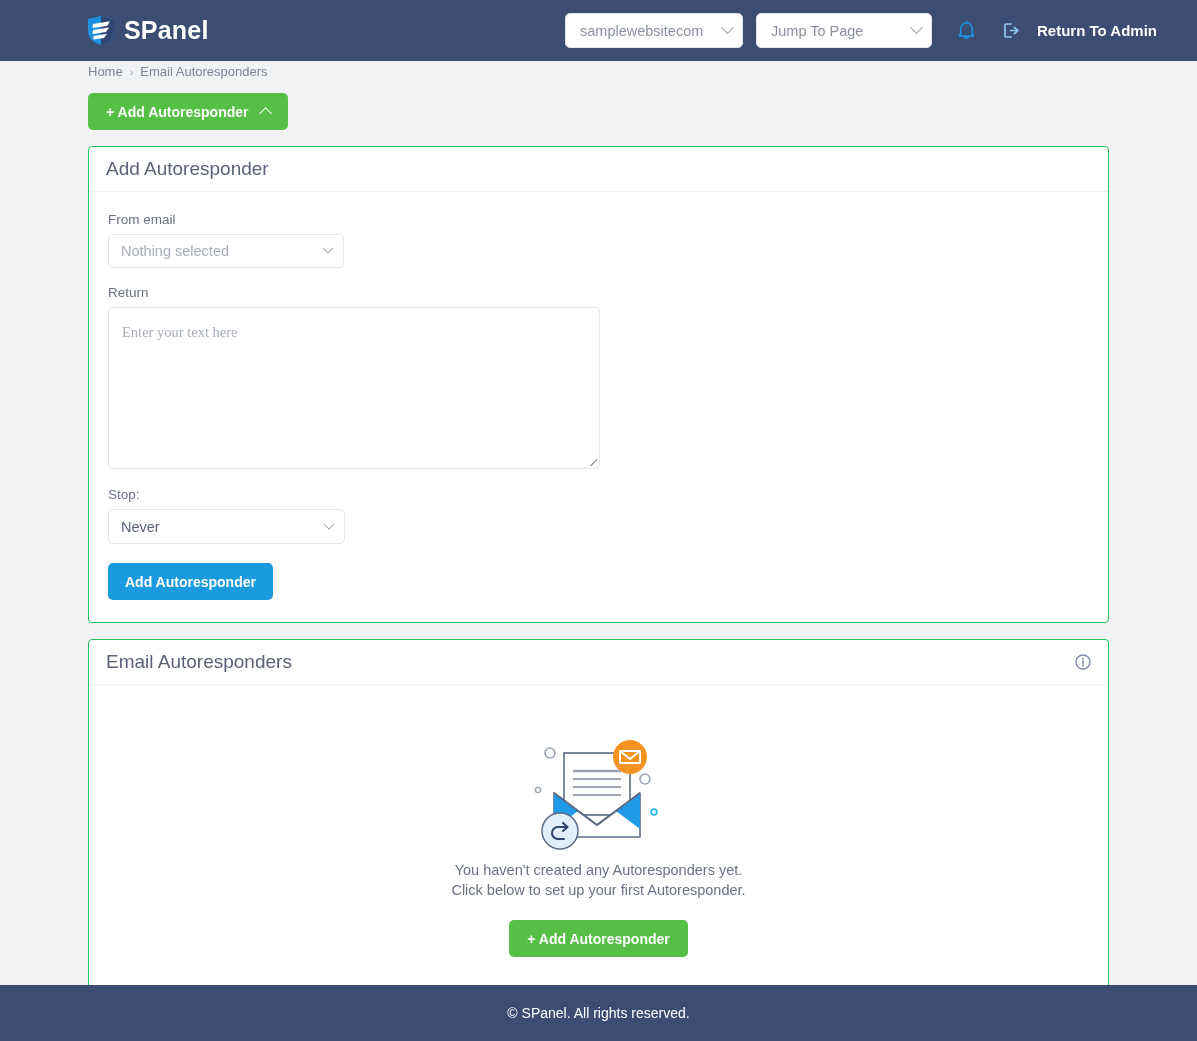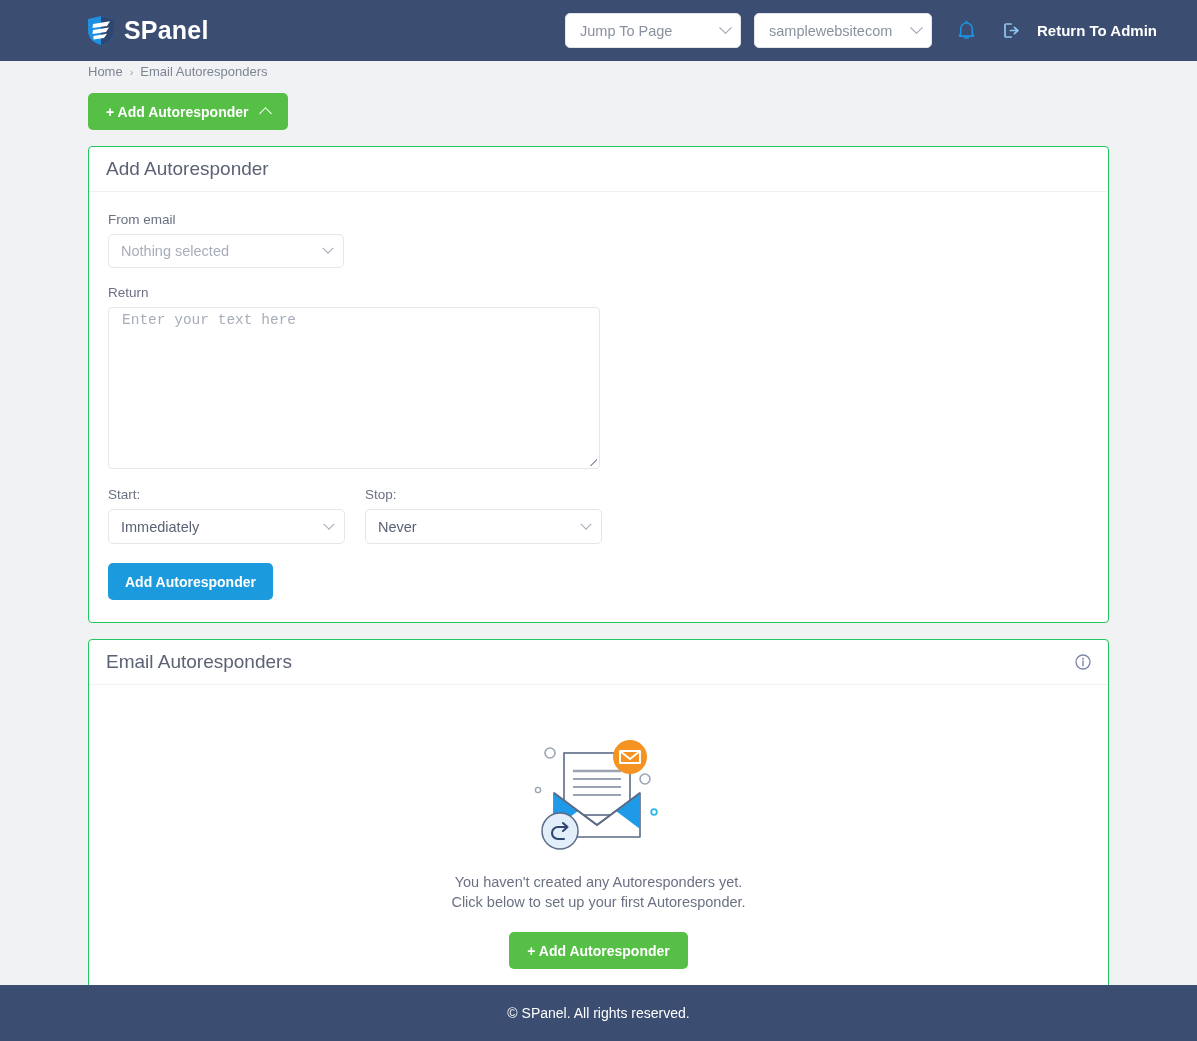--- a/index.html
+++ b/index.html
@@ -153,24 +153,24 @@
     flex: none;
   }
   .from-email { width: 236px; color: #a7adb9; }
   .msg-wrap { margin-top: 17px; }
   .textarea {
     width: 492px;
     height: 162px;
     border: 1px solid #e3e6eb;
     border-radius: 4px;
     background: #ffffff;
-    padding: 4px 13px;
+    padding: 16px 13px;
     font-size: 14.5px;
     color: #a7adb9;
-    font-family: Liberation Mono, monospace;
+    font-family: Liberation Serif, serif;
     position: relative;
     cursor: text;
   }
   .resize-grip {
     position: absolute;
     right: 2px; bottom: 2px;
     width: 7px; height: 7px;
     background:
       linear-gradient(135deg, transparent 0 48%, #9aa0ad 48% 62%, transparent 62% 100%);
   }
@@ -194,21 +194,21 @@
     cursor: pointer;
   }
 
   
   .empty {
     padding: 52px 0 46px 0;
     text-align: center;
   }
   .empty-illo { width: 134px; height: 120px; margin: 0 auto; display: block; }
   .empty-text {
-    margin: 16px auto 0 auto;
+    margin: 4px auto 0 auto;
     width: 300px;
     font-size: 14.5px;
     line-height: 1.35;
     color: #6a7183;
   }
   .empty-btn { margin-top: 20px; height: 37px; padding: 0 18px; }
 
   
   .footer {
     position: absolute;
@@ -232,26 +232,26 @@
       <path d="M2 4 L15 1 L28 4 L28 16 C28 24 21 28.5 15 30 C9 28.5 2 24 2 16 Z" fill="#1f8fe0"></path>
       <path d="M15 1 L28 4 L28 16 C28 24 21 28.5 15 30 Z" fill="#2f4770"></path>
       <path d="M7 9 L24 6.2 L21 11 L6.5 13 Z" fill="#ffffff"></path>
       <path d="M7 15 L23 12.5 L20 17 L6.5 19 Z" fill="#ffffff"></path>
       <path d="M7.5 21 L21 18.8 L18 23 L7.5 24.5 Z" fill="#ffffff"></path>
     </svg>
     <span class="brand-name">SPanel</span>
   </div>
 
   <div class="topbar-right">
+    <div class="tb-select site">
+      <span class="lbl">samplewebsitecom</span>
+      <span class="chev"></span>
+    </div>
     <div class="tb-select jump">
       <span class="lbl">Jump To Page</span>
-      <span class="chev"></span>
-    </div>
-    <div class="tb-select site">
-      <span class="lbl">samplewebsitecom</span>
       <span class="chev"></span>
     </div>
     <div class="bell-btn">
       <svg width="19" height="21" viewBox="0 0 19 21">
         <path d="M9.5 2.6 V1.2" stroke="#1d93e0" stroke-width="1.6" stroke-linecap="round"></path>
         <path d="M3.7 14.8 V8.8 a5.8 5.8 0 0 1 11.6 0 v6 h1.1 v1.3 H2.6 v-1.3 z" fill="none" stroke="#1d93e0" stroke-width="1.6" stroke-linejoin="round"></path>
         <path d="M7.6 18 h3.8" stroke="#1d93e0" stroke-width="1.6" stroke-linecap="round"></path>
       </svg>
     </div>
     <a class="admin-link" href="#">
@@ -293,27 +293,20 @@
 
       <div class="msg-wrap">
         <label class="field-label">Return</label>
         <div class="textarea">
           <span>Enter your text here</span>
           <span class="resize-grip"></span>
         </div>
       </div>
 
       <div class="row-two">
-        <div class="col-start">
-          <label class="field-label">Start:</label>
-          <div class="select-box">
-            <span>Immediately</span>
-            <span class="chev"></span>
-          </div>
-        </div>
         <div class="col-stop">
           <label class="field-label">Stop:</label>
           <div class="select-box">
             <span>Never</span>
             <span class="chev"></span>
           </div>
         </div>
       </div>
 
       <button class="btn-blue">Add Autoresponder</button>

